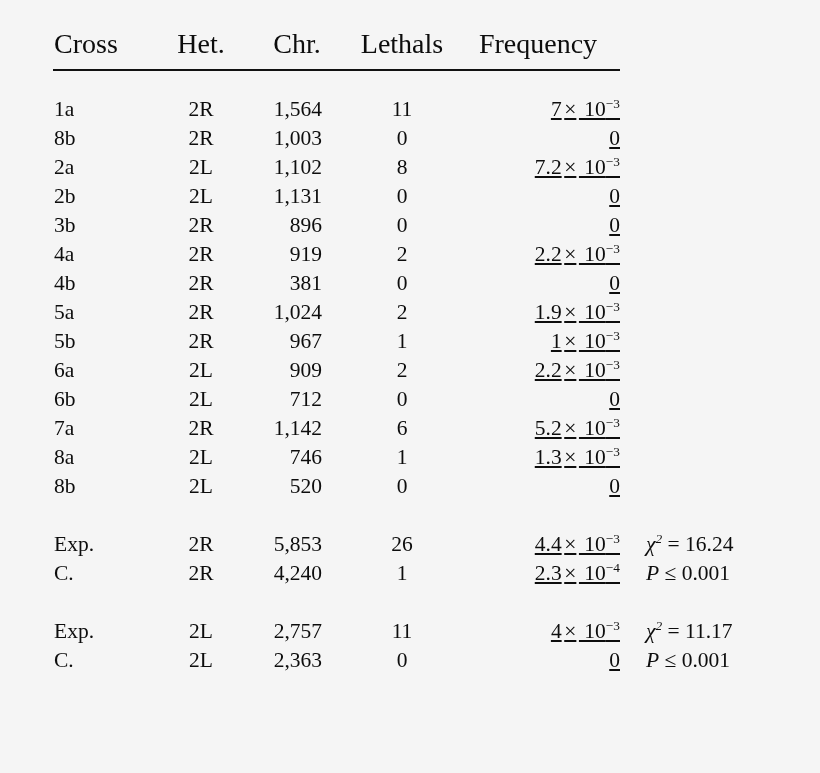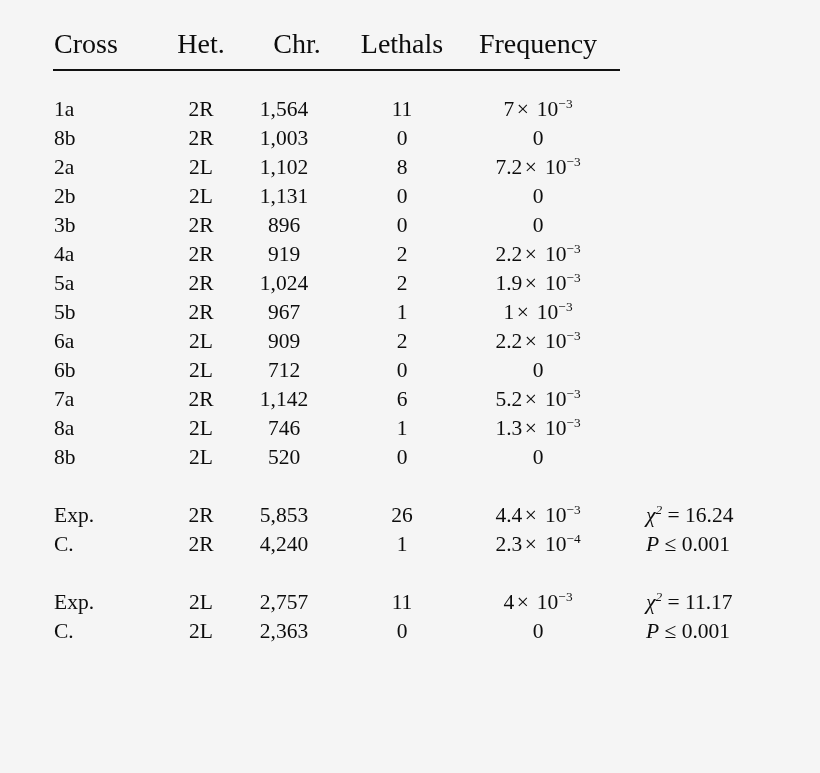--- a/index.html
+++ b/index.html
@@ -67,27 +67,29 @@
   }
   tbody tr:first-child td { padding-top: 24px; margin-top: 28px; }
 
   td.cell-cross {
     text-align: left;
     padding-left: 1px;
   }
   td.cell-het {
   }
   td.cell-chr {
+    text-align: right;
     padding-right: 26px;
   }
   td.cell-lethals {
     text-align: center;
   }
   td.cell-frequency {
-    text-align: center;
+    text-align: right;
+    text-decoration: underline;
   }
   td.cell-stat {
     text-align: left;
     padding-left: 26px;
   }
 
   tr.spacer-row td {
     height: 29px;
   }
 
@@ -169,20 +171,28 @@
         </tr>
         <tr>
           <td class="cell-cross">4a</td>
           <td class="cell-het">2R</td>
           <td class="cell-chr">919</td>
           <td class="cell-lethals">2</td>
           <td class="cell-frequency">2.2<span class="times">×</span> 10<sup>−3</sup></td>
           <td class="cell-stat"></td>
         </tr>
         <tr>
+          <td class="cell-cross">4b</td>
+          <td class="cell-het">2R</td>
+          <td class="cell-chr">381</td>
+          <td class="cell-lethals">0</td>
+          <td class="cell-frequency">0</td>
+          <td class="cell-stat"></td>
+        </tr>
+        <tr>
           <td class="cell-cross">5a</td>
           <td class="cell-het">2R</td>
           <td class="cell-chr">1,024</td>
           <td class="cell-lethals">2</td>
           <td class="cell-frequency">1.9<span class="times">×</span> 10<sup>−3</sup></td>
           <td class="cell-stat"></td>
         </tr>
         <tr>
           <td class="cell-cross">5b</td>
           <td class="cell-het">2R</td>

